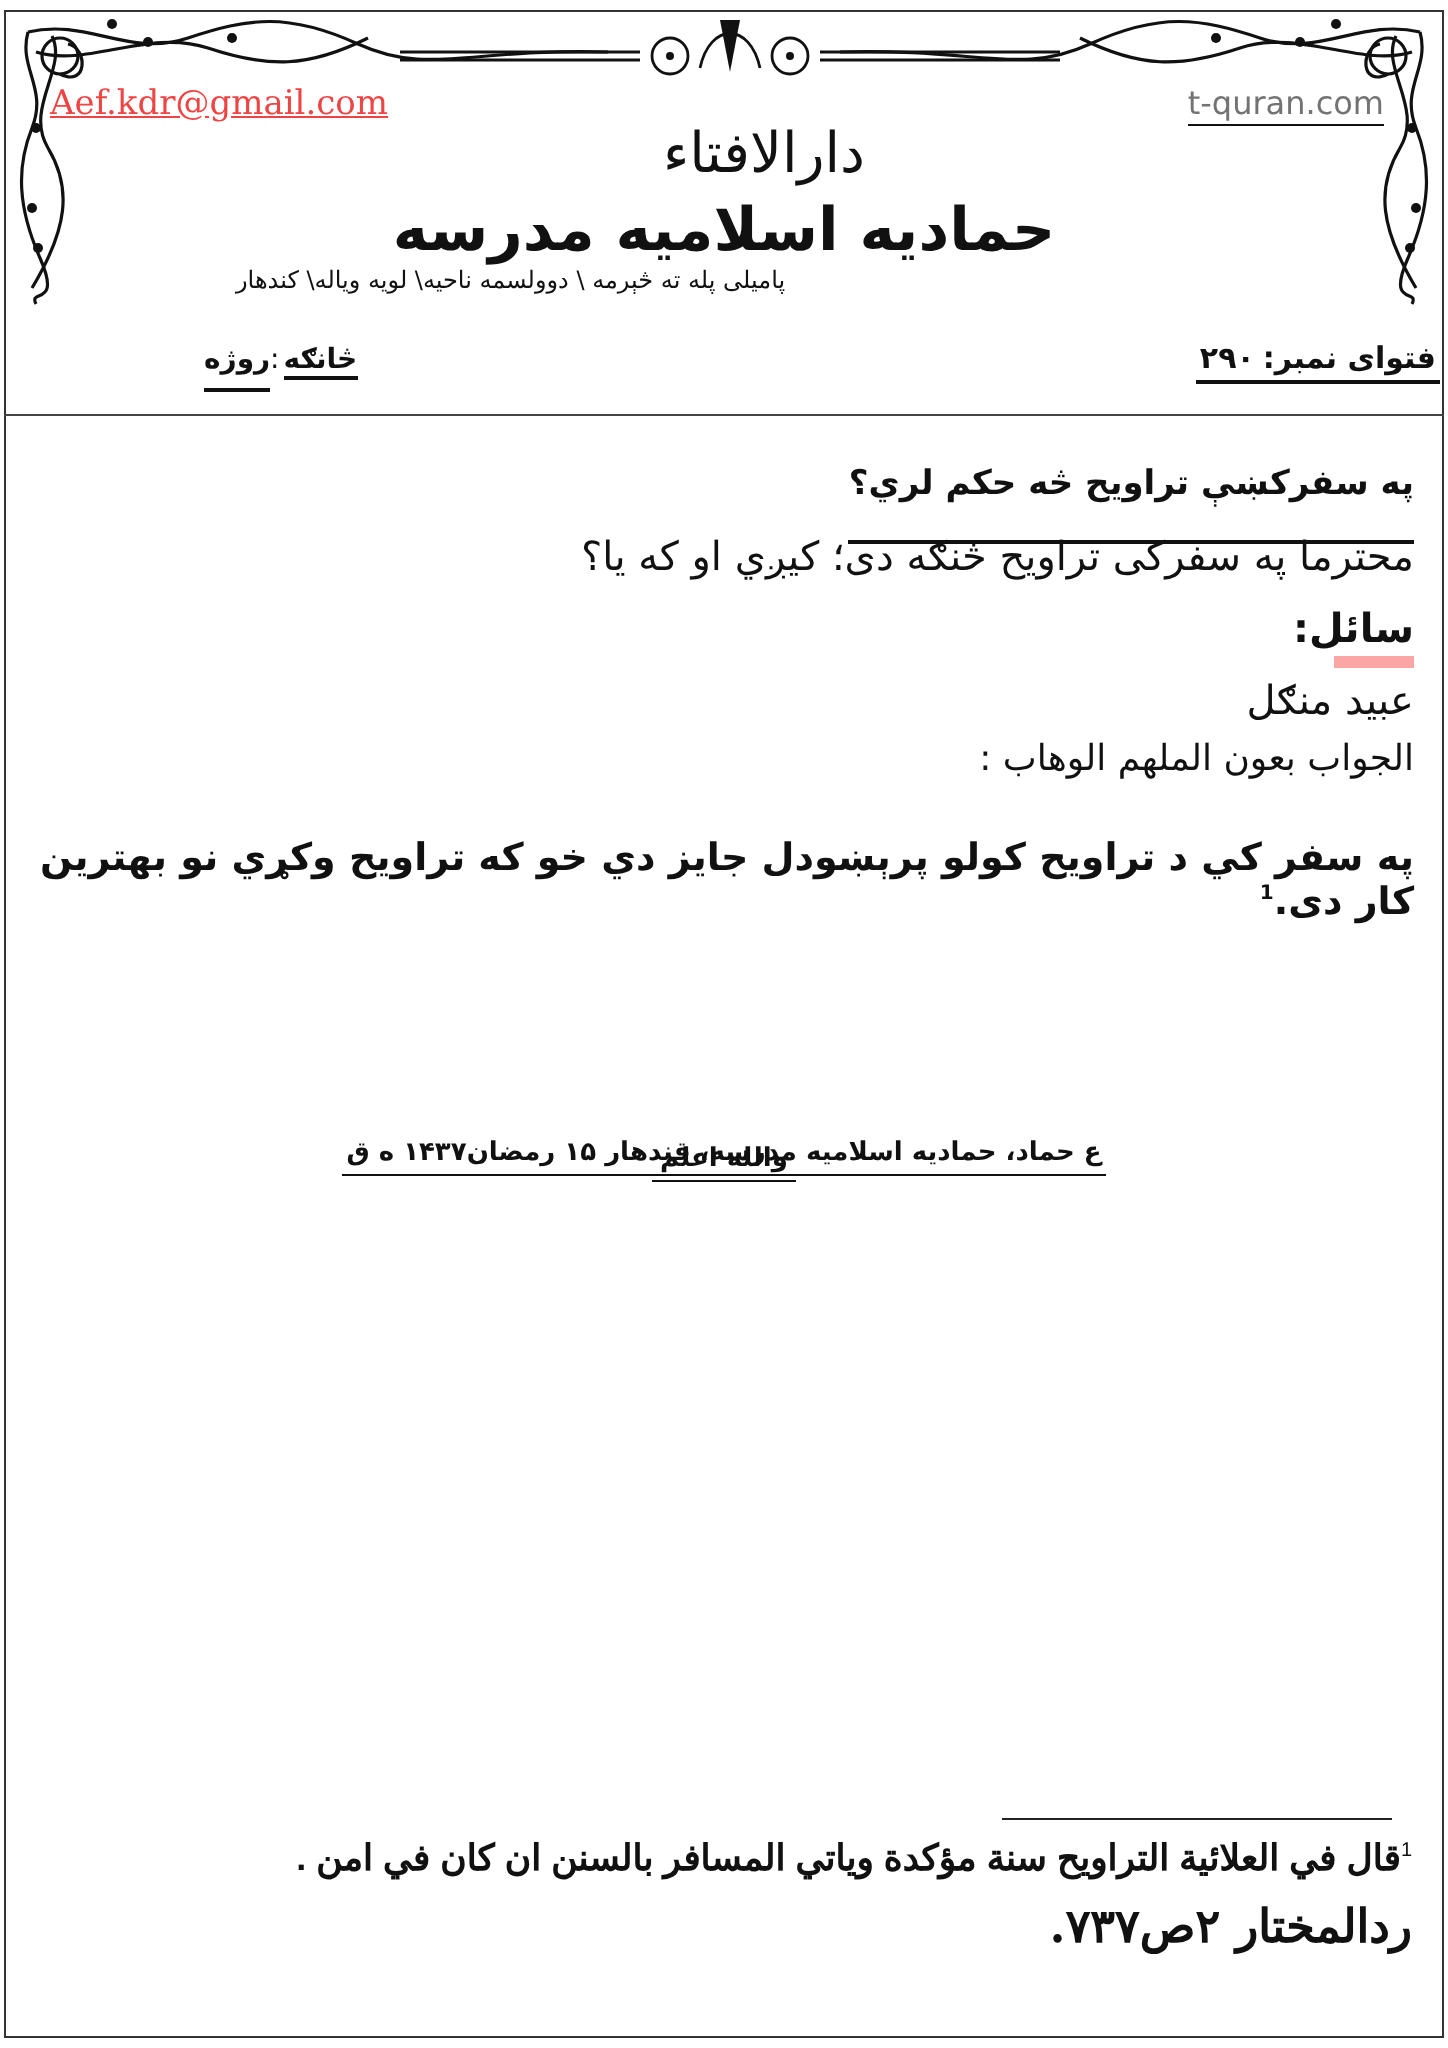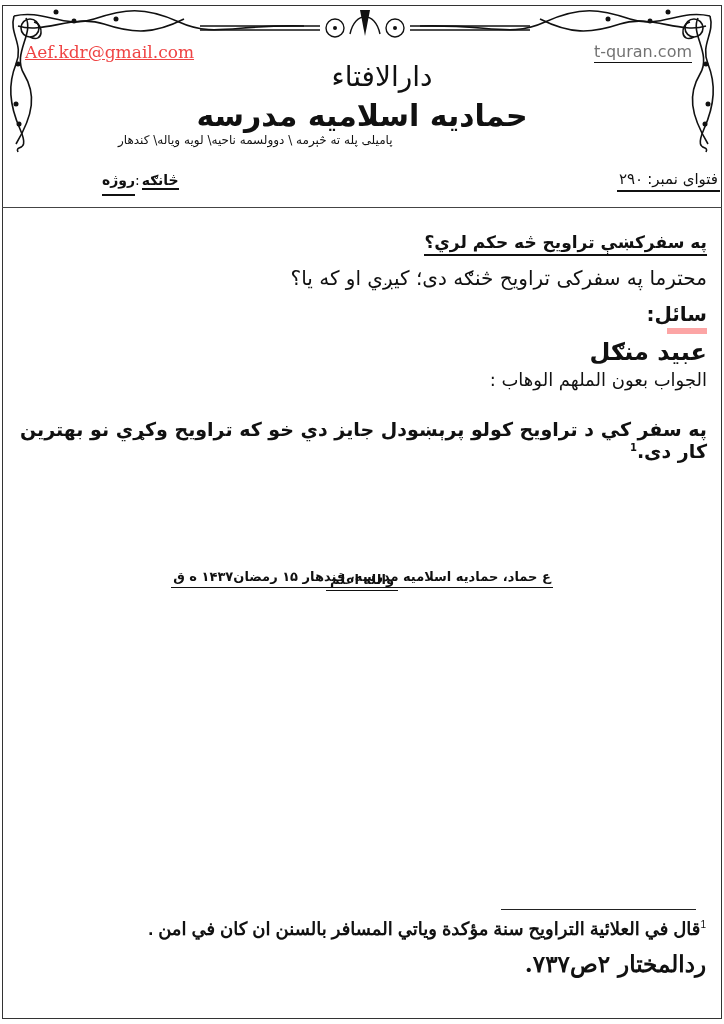--- a/index.html
+++ b/index.html
@@ -14,33 +14,33 @@
            font-size:17px; text-decoration:underline; color:#ef4444; }
   .site { position:absolute; right:32px; top:42px; font-family:"DejaVu Sans", sans-serif;
           font-size:16px; color:#737373; border-bottom:1px solid #111; padding-bottom:1px; }
   .title1 { position:absolute; left:0; width:724px; top:60px; text-align:center;
             font-size:28px; direction:rtl;margin-left:20px; }
   .title2 { position:absolute; left:0; width:724px; top:98px; text-align:center;
             font-size:30px; font-weight:bold; direction:rtl; }
   .address { position:absolute; left:118px; width:485px; top:133px; text-align:left;
              font-size:12px; direction:rtl; }
   .fatwa-no { position:absolute; right:4px; top:170px; direction:rtl; font-size:15px;
-              font-weight:normal; padding:0 2px 2px; border-bottom:2px solid #111; }
+              font-weight:bold; padding:0 2px 2px; border-bottom:2px solid #111; }
   .fatwa-no .num { margin-right:4px; letter-spacing:2px; }
   .section-label { position:absolute; left:135px; top:172px; direction:rtl; font-size:14px; }
   .section-label .key { font-weight:bold; border-bottom:2px solid #111; padding-bottom:0; }
   .section-label .colon { margin-right:2px; }
   .section-value { position:absolute; left:68px; top:172px; direction:rtl; font-size:14px;
                    font-weight:bold; border-bottom:2px solid #111; padding-bottom:6px;margin-left:34px; }
 
   .body-text { position:absolute; right:17px; direction:rtl; text-align:right; }
-  .q-title { top:232px; font-size:17px; font-weight:bold; border-bottom:2px solid #111; padding-bottom:2px; }
+  .q-title { top:232px; font-size:17px; font-weight:bold; border-bottom:2px solid #111; padding-bottom:18px; }
   .q-text { top:266px; font-size:20px; }
   .asker-label { top:302px; font-size:20px; font-weight:bold; border-bottom:6px solid #fca5a5; padding-bottom:2px; width:40px; }
-  .asker-name { top:338px; font-size:24px; font-weight:bold; }
+  .asker-name { top:338px; font-size:20px; font-weight:normal; }
   .answer-intro { top:369px; font-size:18px; }
   .answer { top:418px; font-size:19px; font-weight:bold; width:710px; }
   .answer sup { font-size:10px; }
 
   .sign-allah { position:absolute; left:0; width:724px; top:544px; text-align:center; direction:rtl; font-size:13px; font-weight:bold;margin-top:28px; }
   .sign-allah span { border-bottom:1.5px solid #111; padding:0 4px 3px; }
   .sign-line { position:absolute; left:0; width:724px; top:569px; text-align:center; direction:rtl; font-size:13px; font-weight:bold; }
   .sign-line span { border-bottom:1.5px solid #111; padding:0 2px 3px;text-align:right; }
 
   .fn-rule { position:absolute; right:28px; top:909px; width:195px; border-top:1.5px solid #222; }

